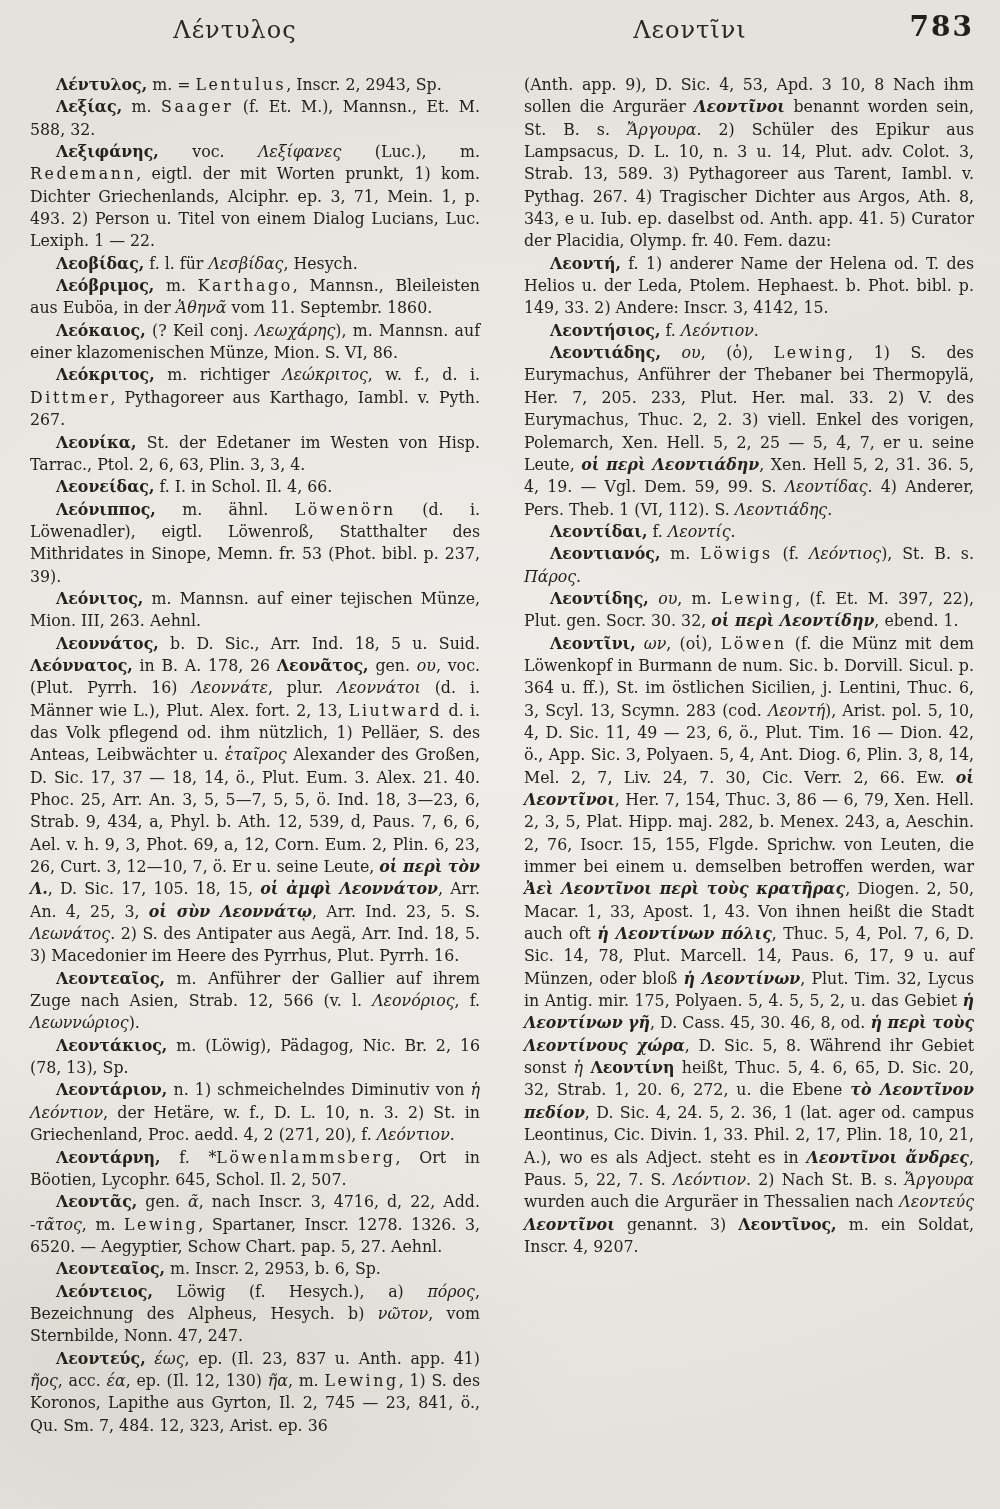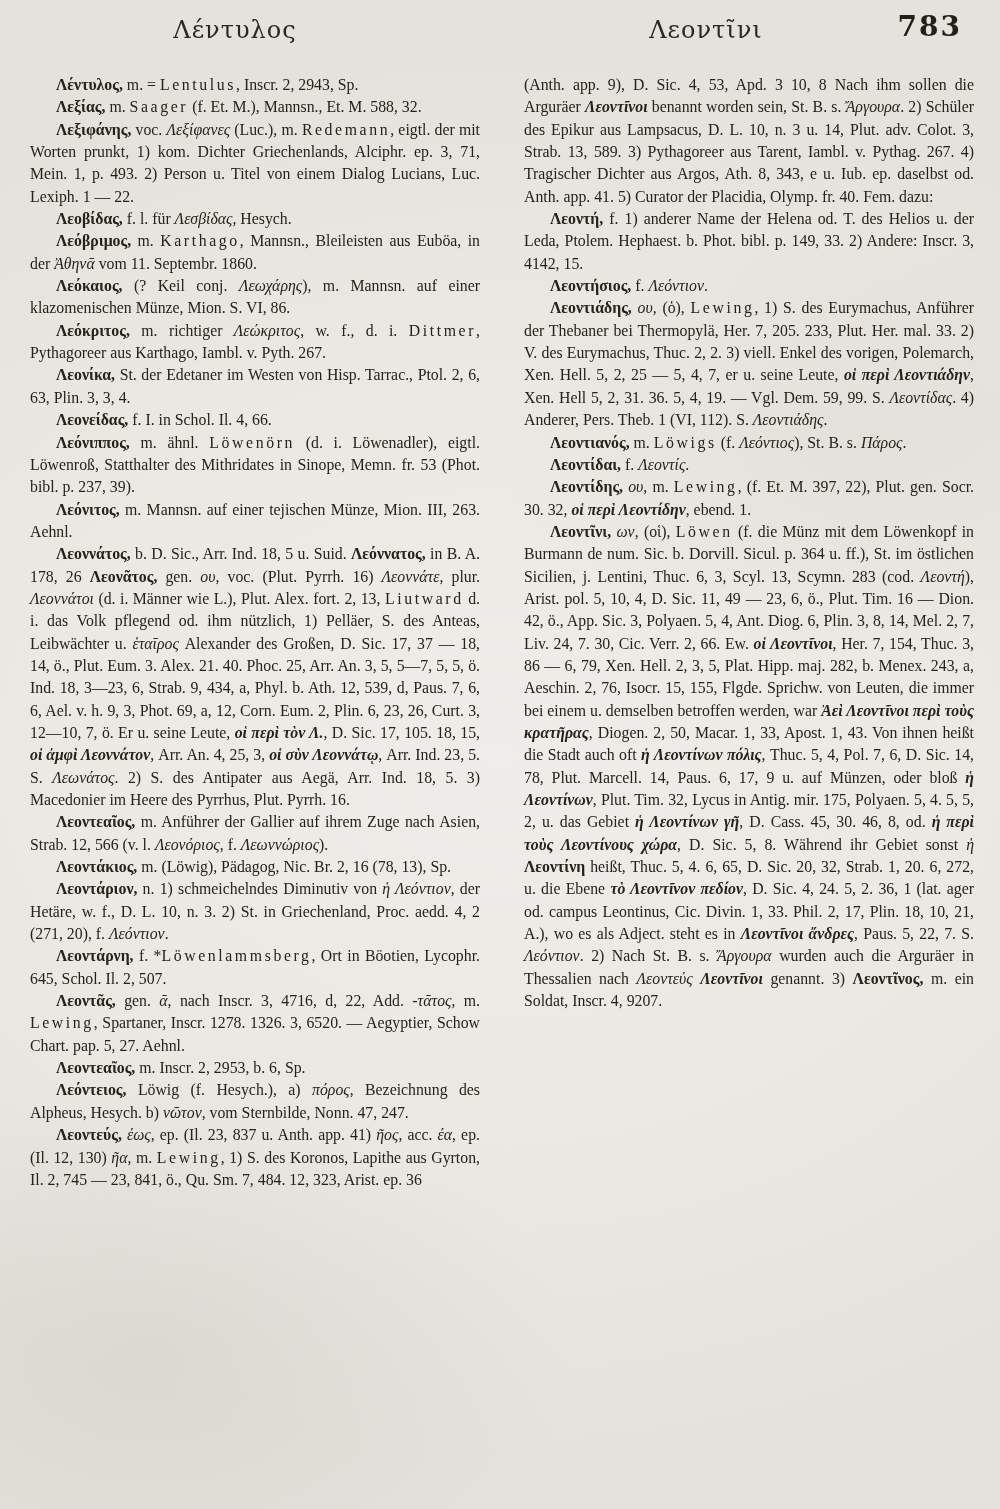--- a/index.html
+++ b/index.html
@@ -23,33 +23,32 @@
   .runhead{
     position:relative;
     height:62px;
     padding-left:20px;
   }
   .runhead .head-left{
     position:absolute;left:0;top:16px;width:470px;
     text-align:center;font-size:24px;letter-spacing:1px;color:#2c2820;
   }
   .runhead .head-right{
-    position:absolute;left:521px;top:16px;width:370px;
+    position:absolute;left:505px;top:16px;width:370px;
     text-align:center;font-size:24px;letter-spacing:1px;color:#2c2820;
   }
   .runhead .pageno{
-    position:absolute;right:38px;top:10px;
+    position:absolute;right:26px;top:10px;
     font-size:28px;font-weight:bold;letter-spacing:2px;color:#241f17;
   }
   .cols{
     display:flex;
     padding:12px 26px 0 30px;
     gap:44px;
     box-sizing:border-box;
-    font-family:Liberation Serif, serif;
   }
   .col{
     width:459px;
     font-size:15.8px;
     line-height:22.35px;
     text-align:justify;
     hyphens:none;
   }
   .col p{margin:0;}
   .col p.ind{text-indent:26px;}
@@ -90,20 +89,20 @@
         <p class="ind"><span class="hw">Λεοντᾶς,</span> gen. <span class="gk">ᾶ</span>, nach Inscr. 3, 4716, d, 22, Add. <span class="gk">-τᾶτος</span>, m. <span class="sp">Lewing</span>, Spartaner, Inscr. 1278. 1326. 3, 6520. — Aegyptier, Schow Chart. pap. 5, 27. Aehnl.</p>
         <p class="ind"><span class="hw">Λεοντεαῖος,</span> m. Inscr. 2, 2953, b. 6, Sp.</p>
         <p class="ind"><span class="hw">Λεόντειος,</span> Löwig (f. Hesych.), a) <span class="gk">πόρος</span>, Bezeichnung des Alpheus, Hesych. b) <span class="gk">νῶτον</span>, vom Sternbilde, Nonn. 47, 247.</p>
         <p class="ind"><span class="hw">Λεοντεύς,</span> <span class="gk">έως</span>, ep. (Il. 23, 837 u. Anth. app. 41) <span class="gk">ῆος</span>, acc. <span class="gk">έα</span>, ep. (Il. 12, 130) <span class="gk">ῆα</span>, m. <span class="sp">Lewing</span>, 1) S. des Koronos, Lapithe aus Gyrton, Il. 2, 745 — 23, 841, ö., Qu. Sm. 7, 484. 12, 323, Arist. ep. 36</p>
       </div>
     <div class="col">
         <p>(Anth. app. 9), D. Sic. 4, 53, Apd. 3 10, 8 Nach ihm sollen die Arguräer <span class="gkb">Λεοντῖνοι</span> benannt worden sein, St. B. s. <span class="gk">Ἄργουρα</span>. 2) Schüler des Epikur aus Lampsacus, D. L. 10, n. 3 u. 14, Plut. adv. Colot. 3, Strab. 13, 589. 3) Pythagoreer aus Tarent, Iambl. v. Pythag. 267. 4) Tragischer Dichter aus Argos, Ath. 8, 343, e u. Iub. ep. daselbst od. Anth. app. 41. 5) Curator der Placidia, Olymp. fr. 40. Fem. dazu:</p>
         <p class="ind"><span class="hw">Λεοντή,</span> f. 1) anderer Name der Helena od. T. des Helios u. der Leda, Ptolem. Hephaest. b. Phot. bibl. p. 149, 33. 2) Andere: Inscr. 3, 4142, 15.</p>
         <p class="ind"><span class="hw">Λεοντήσιος,</span> f. <span class="gk">Λεόντιον</span>.</p>
         <p class="ind"><span class="hw">Λεοντιάδης,</span> <span class="gk">ου</span>, (ὁ), <span class="sp">Lewing</span>, 1) S. des Eurymachus, Anführer der Thebaner bei Thermopylä, Her. 7, 205. 233, Plut. Her. mal. 33. 2) V. des Eurymachus, Thuc. 2, 2. 3) viell. Enkel des vorigen, Polemarch, Xen. Hell. 5, 2, 25 — 5, 4, 7, er u. seine Leute, <span class="gkb">οἱ περὶ Λεοντιάδην</span>, Xen. Hell 5, 2, 31. 36. 5, 4, 19. — Vgl. Dem. 59, 99. S. <span class="gk">Λεοντίδας</span>. 4) Anderer, Pers. Theb. 1 (VI, 112). S. <span class="gk">Λεοντιάδης</span>.</p>
+        <p class="ind"><span class="hw">Λεοντίδαι,</span> f. <span class="gk">Λεοντίς</span>.</p>
         <p class="ind"><span class="hw">Λεοντιανός,</span> m. <span class="sp">Löwigs</span> (f. <span class="gk">Λεόντιος</span>), St. B. s. <span class="gk">Πάρος</span>.</p>
-        <p class="ind"><span class="hw">Λεοντίδαι,</span> f. <span class="gk">Λεοντίς</span>.</p>
         <p class="ind"><span class="hw">Λεοντίδης,</span> <span class="gk">ου</span>, m. <span class="sp">Lewing</span>, (f. Et. M. 397, 22), Plut. gen. Socr. 30. 32, <span class="gkb">οἱ περὶ Λεοντίδην</span>, ebend. 1.</p>
         <p class="ind"><span class="hw">Λεοντῖνι,</span> <span class="gk">ων</span>, (οἱ), <span class="sp">Löwen</span> (f. die Münz mit dem Löwenkopf in Burmann de num. Sic. b. Dorvill. Sicul. p. 364 u. ff.), St. im östlichen Sicilien, j. Lentini, Thuc. 6, 3, Scyl. 13, Scymn. 283 (cod. <span class="gk">Λεοντή</span>), Arist. pol. 5, 10, 4, D. Sic. 11, 49 — 23, 6, ö., Plut. Tim. 16 — Dion. 42, ö., App. Sic. 3, Polyaen. 5, 4, Ant. Diog. 6, Plin. 3, 8, 14, Mel. 2, 7, Liv. 24, 7. 30, Cic. Verr. 2, 66. Ew. <span class="gkb">οἱ Λεοντῖνοι</span>, Her. 7, 154, Thuc. 3, 86 — 6, 79, Xen. Hell. 2, 3, 5, Plat. Hipp. maj. 282, b. Menex. 243, a, Aeschin. 2, 76, Isocr. 15, 155, Flgde. Sprichw. von Leuten, die immer bei einem u. demselben betroffen werden, war <span class="gkb">Ἀεὶ Λεοντῖνοι περὶ τοὺς κρατῆρας</span>, Diogen. 2, 50, Macar. 1, 33, Apost. 1, 43. Von ihnen heißt die Stadt auch oft <span class="gkb">ἡ Λεοντίνων πόλις</span>, Thuc. 5, 4, Pol. 7, 6, D. Sic. 14, 78, Plut. Marcell. 14, Paus. 6, 17, 9 u. auf Münzen, oder bloß <span class="gkb">ἡ Λεοντίνων</span>, Plut. Tim. 32, Lycus in Antig. mir. 175, Polyaen. 5, 4. 5, 5, 2, u. das Gebiet <span class="gkb">ἡ Λεοντίνων γῆ</span>, D. Cass. 45, 30. 46, 8, od. <span class="gkb">ἡ περὶ τοὺς Λεοντίνους χώρα</span>, D. Sic. 5, 8. Während ihr Gebiet sonst <span class="gk">ἡ</span> <span class="hw">Λεοντίνη</span> heißt, Thuc. 5, 4. 6, 65, D. Sic. 20, 32, Strab. 1, 20. 6, 272, u. die Ebene <span class="gkb">τὸ Λεοντῖνον πεδίον</span>, D. Sic. 4, 24. 5, 2. 36, 1 (lat. ager od. campus Leontinus, Cic. Divin. 1, 33. Phil. 2, 17, Plin. 18, 10, 21, A.), wo es als Adject. steht es in <span class="gkb">Λεοντῖνοι ἄνδρες</span>, Paus. 5, 22, 7. S. <span class="gk">Λεόντιον</span>. 2) Nach St. B. s. <span class="gk">Ἄργουρα</span> wurden auch die Arguräer in Thessalien nach <span class="gk">Λεοντεύς</span> <span class="gkb">Λεοντῖνοι</span> genannt. 3) <span class="hw">Λεοντῖνος,</span> m. ein Soldat, Inscr. 4, 9207.</p>
       </div>
   </div>
 
 </div>
 
 </body></html>

